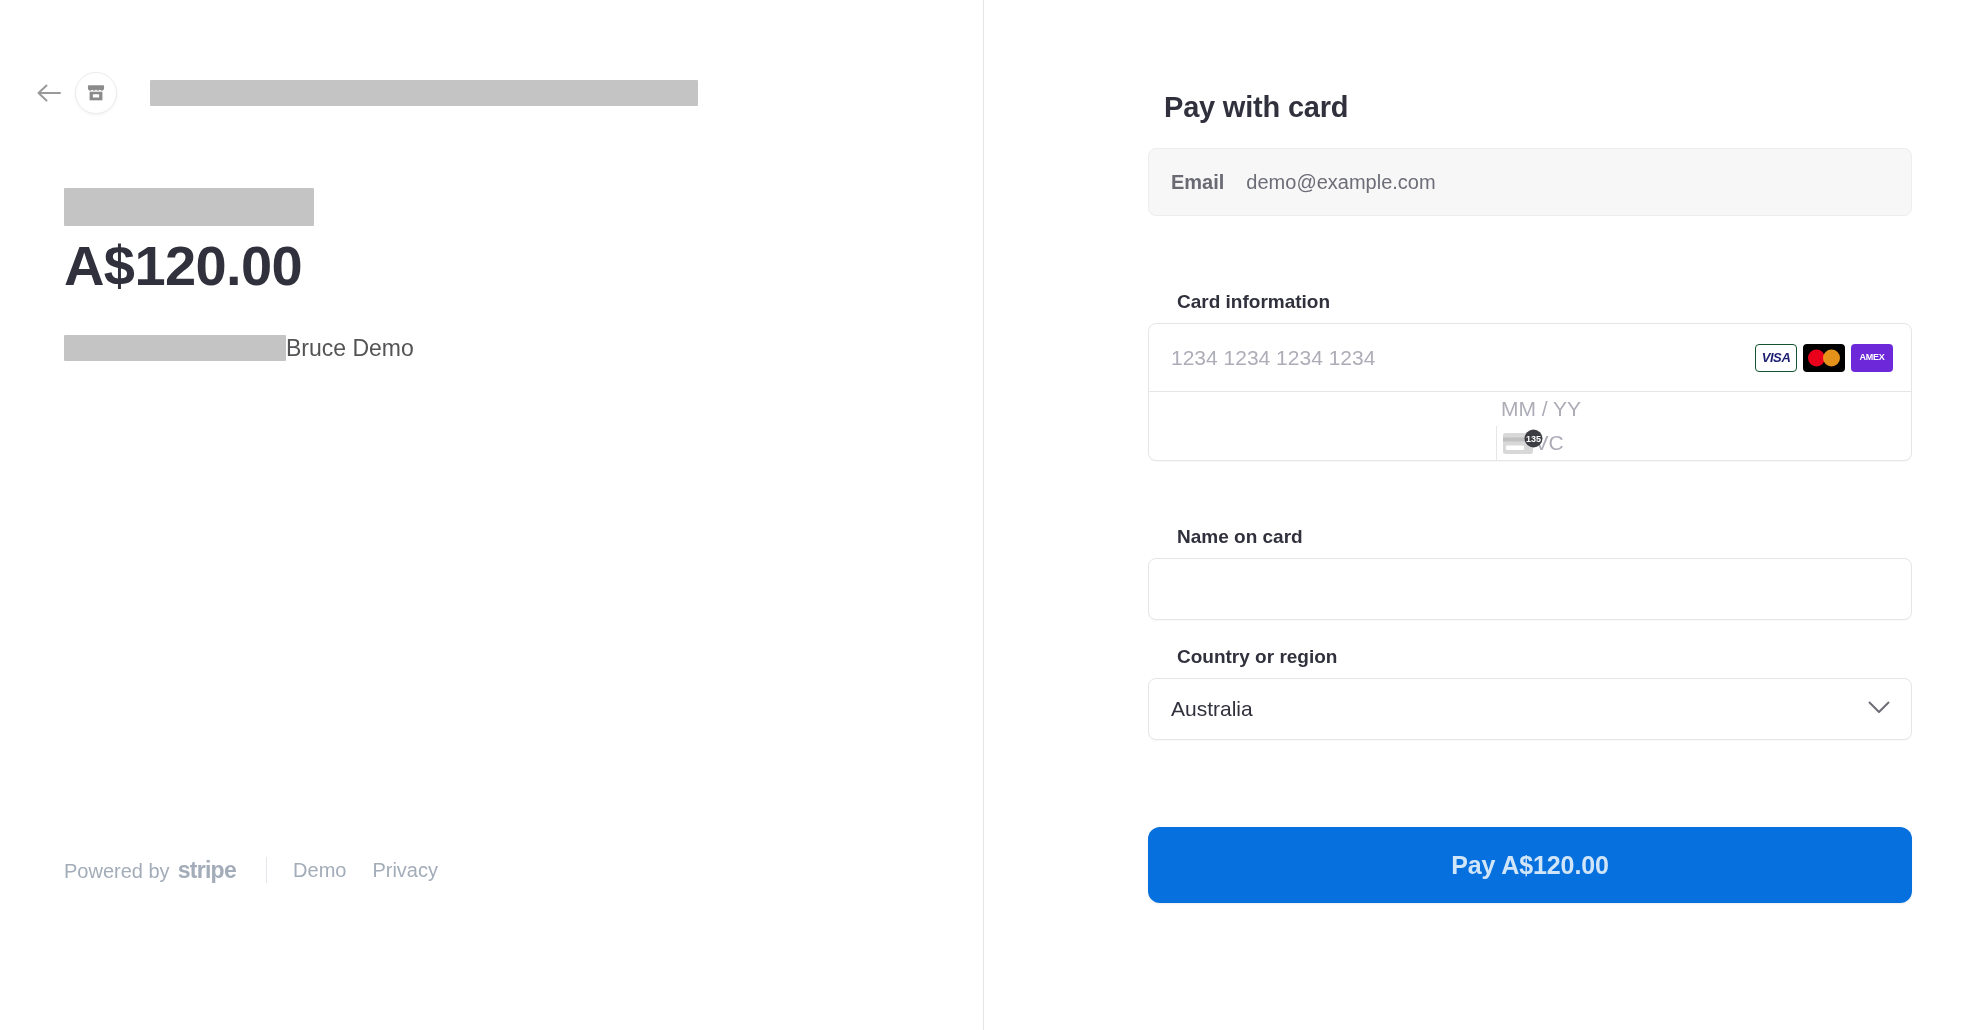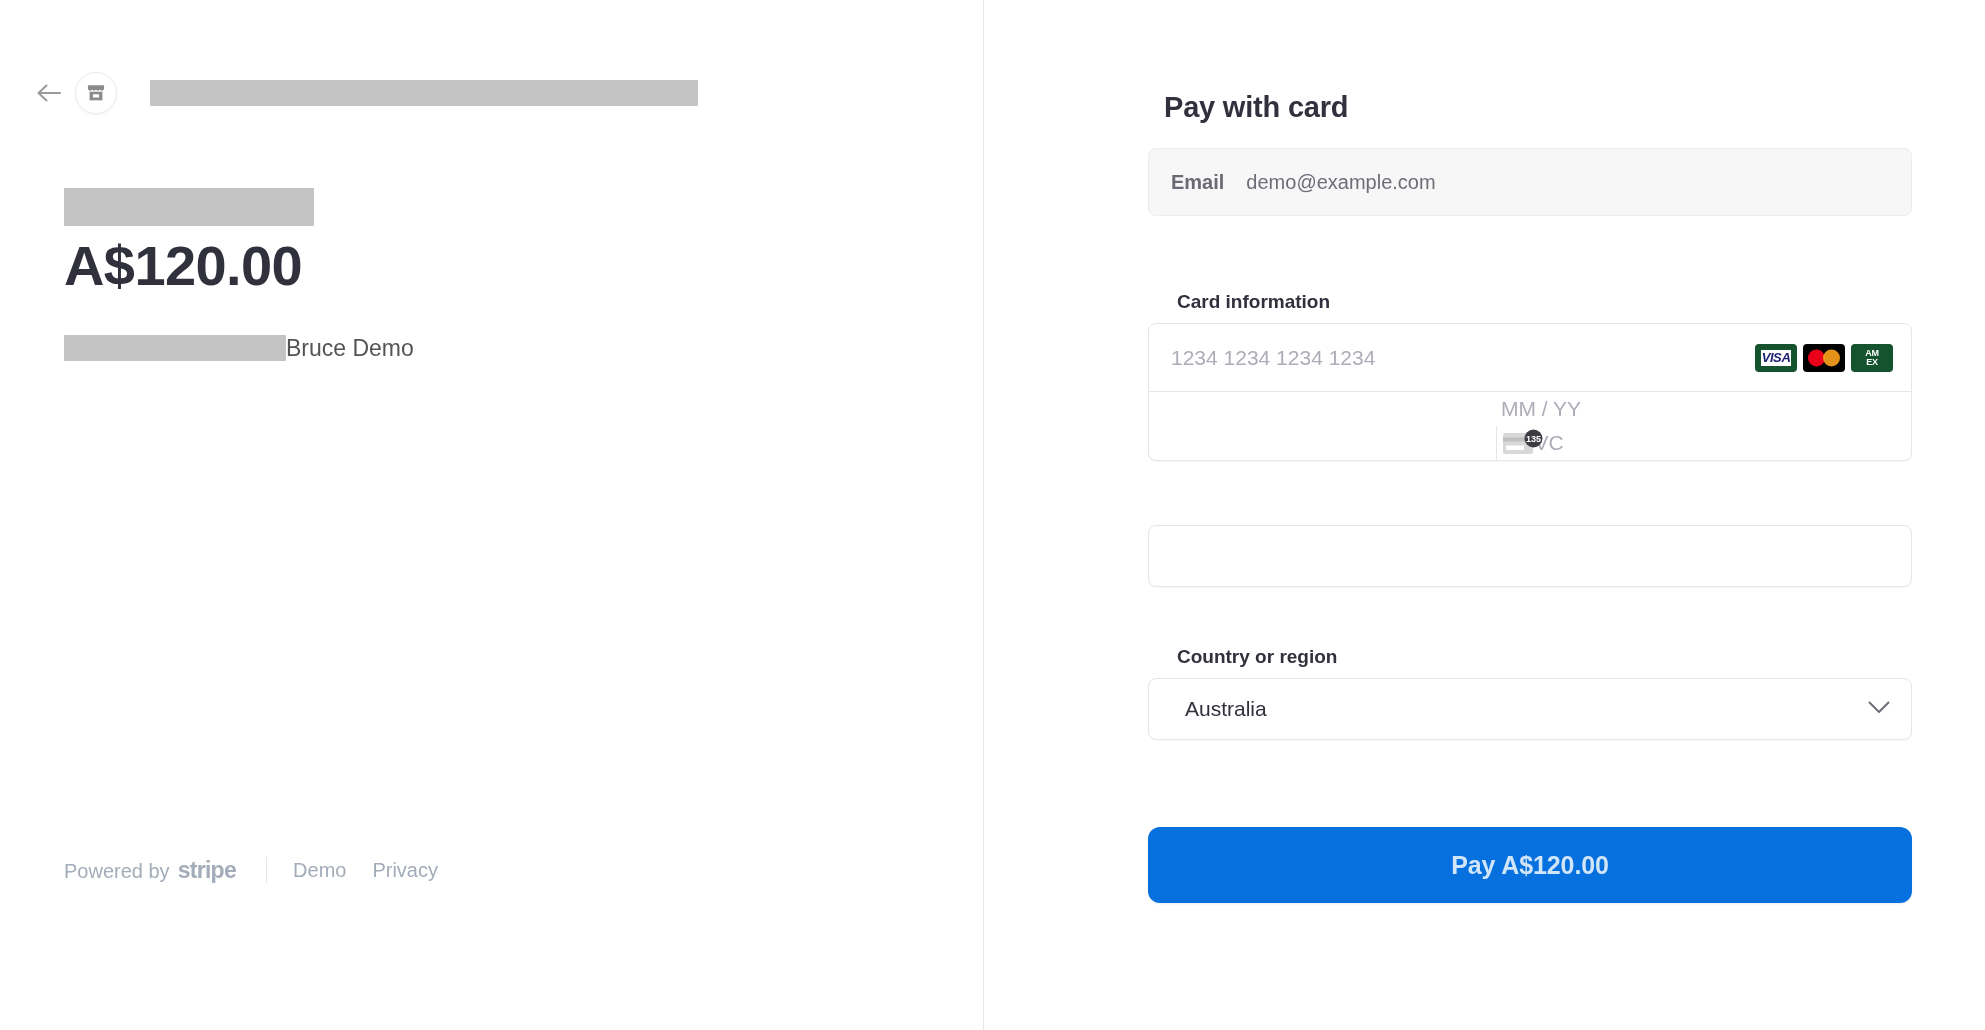--- a/index.html
+++ b/index.html
@@ -297,34 +297,34 @@
     width: 42px;
     height: 28px;
     border-radius: 4px;
     display: flex;
     align-items: center;
     justify-content: center;
     overflow: hidden;
   }
   .brand-visa {
     background: #ffffff;
-    border: 6px solid #14532d;
+    border: 1px solid #14532d;
   }
   .brand-visa-text {
     font-size: 13px;
     font-weight: 700;
     font-style: italic;
     color: #1a1f71;
     letter-spacing: -0.4px;
   }
   .brand-mc { background: #000000; position: relative; }
   .mc-circle { position: absolute; width: 17px; height: 17px; border-radius: 50%; top: 50%; transform: translateY(-50%); }
   .mc-red { background: #eb001b; left: 5px; }
   .mc-yellow { background: #f79e1b; right: 5px; opacity: 0.92; }
-  .brand-amex { background: #14532d; flex-direction: column; justify-content: center; align-items: center; }
+  .brand-amex { background: #6d28d9; flex-direction: row; justify-content: center; align-items: center; }
   .amex-line {
     font-size: 9px;
     font-weight: 700;
     color: #ffffff;
     line-height: 9px;
     letter-spacing: -0.2px;
   }
 
   
   .cvc-hint {
@@ -372,21 +372,21 @@
   }
   .select-box {
     width: 764px;
     height: 62px;
     border: 1px solid #e6e6e9;
     border-radius: 8px;
     background: #ffffff;
     box-shadow: 0 1px 1px rgba(0,0,0,0.03);
     display: flex;
     align-items: center;
-    padding: 0 36px;
+    padding: 0 22px;
     cursor: pointer;
   }
   .select-value {
     font-size: 21px;
     color: #30313d;
     white-space: nowrap;
   }
   .chevron {
     position: absolute;
     right: 22px;
@@ -511,20 +511,21 @@
                   <text x="31.5" y="15" font-family="Liberation Sans, sans-serif" font-size="9" font-weight="700" fill="#ffffff" text-anchor="middle">135</text>
                 </svg>
               </span>
             </div>
           </div>
 
         </div>
       </div>
 
       <div class="name-section">
+        <span class="field-label">Name on card</span>
         <input class="text-input" type="text" placeholder="" style="">
       </div>
 
       <div class="country-section">
         <span class="field-label">Country or region</span>
         <div class="select-wrap">
           <div class="select-box">
             <span class="select-value">Australia</span>
           </div>
           <span class="chevron">

